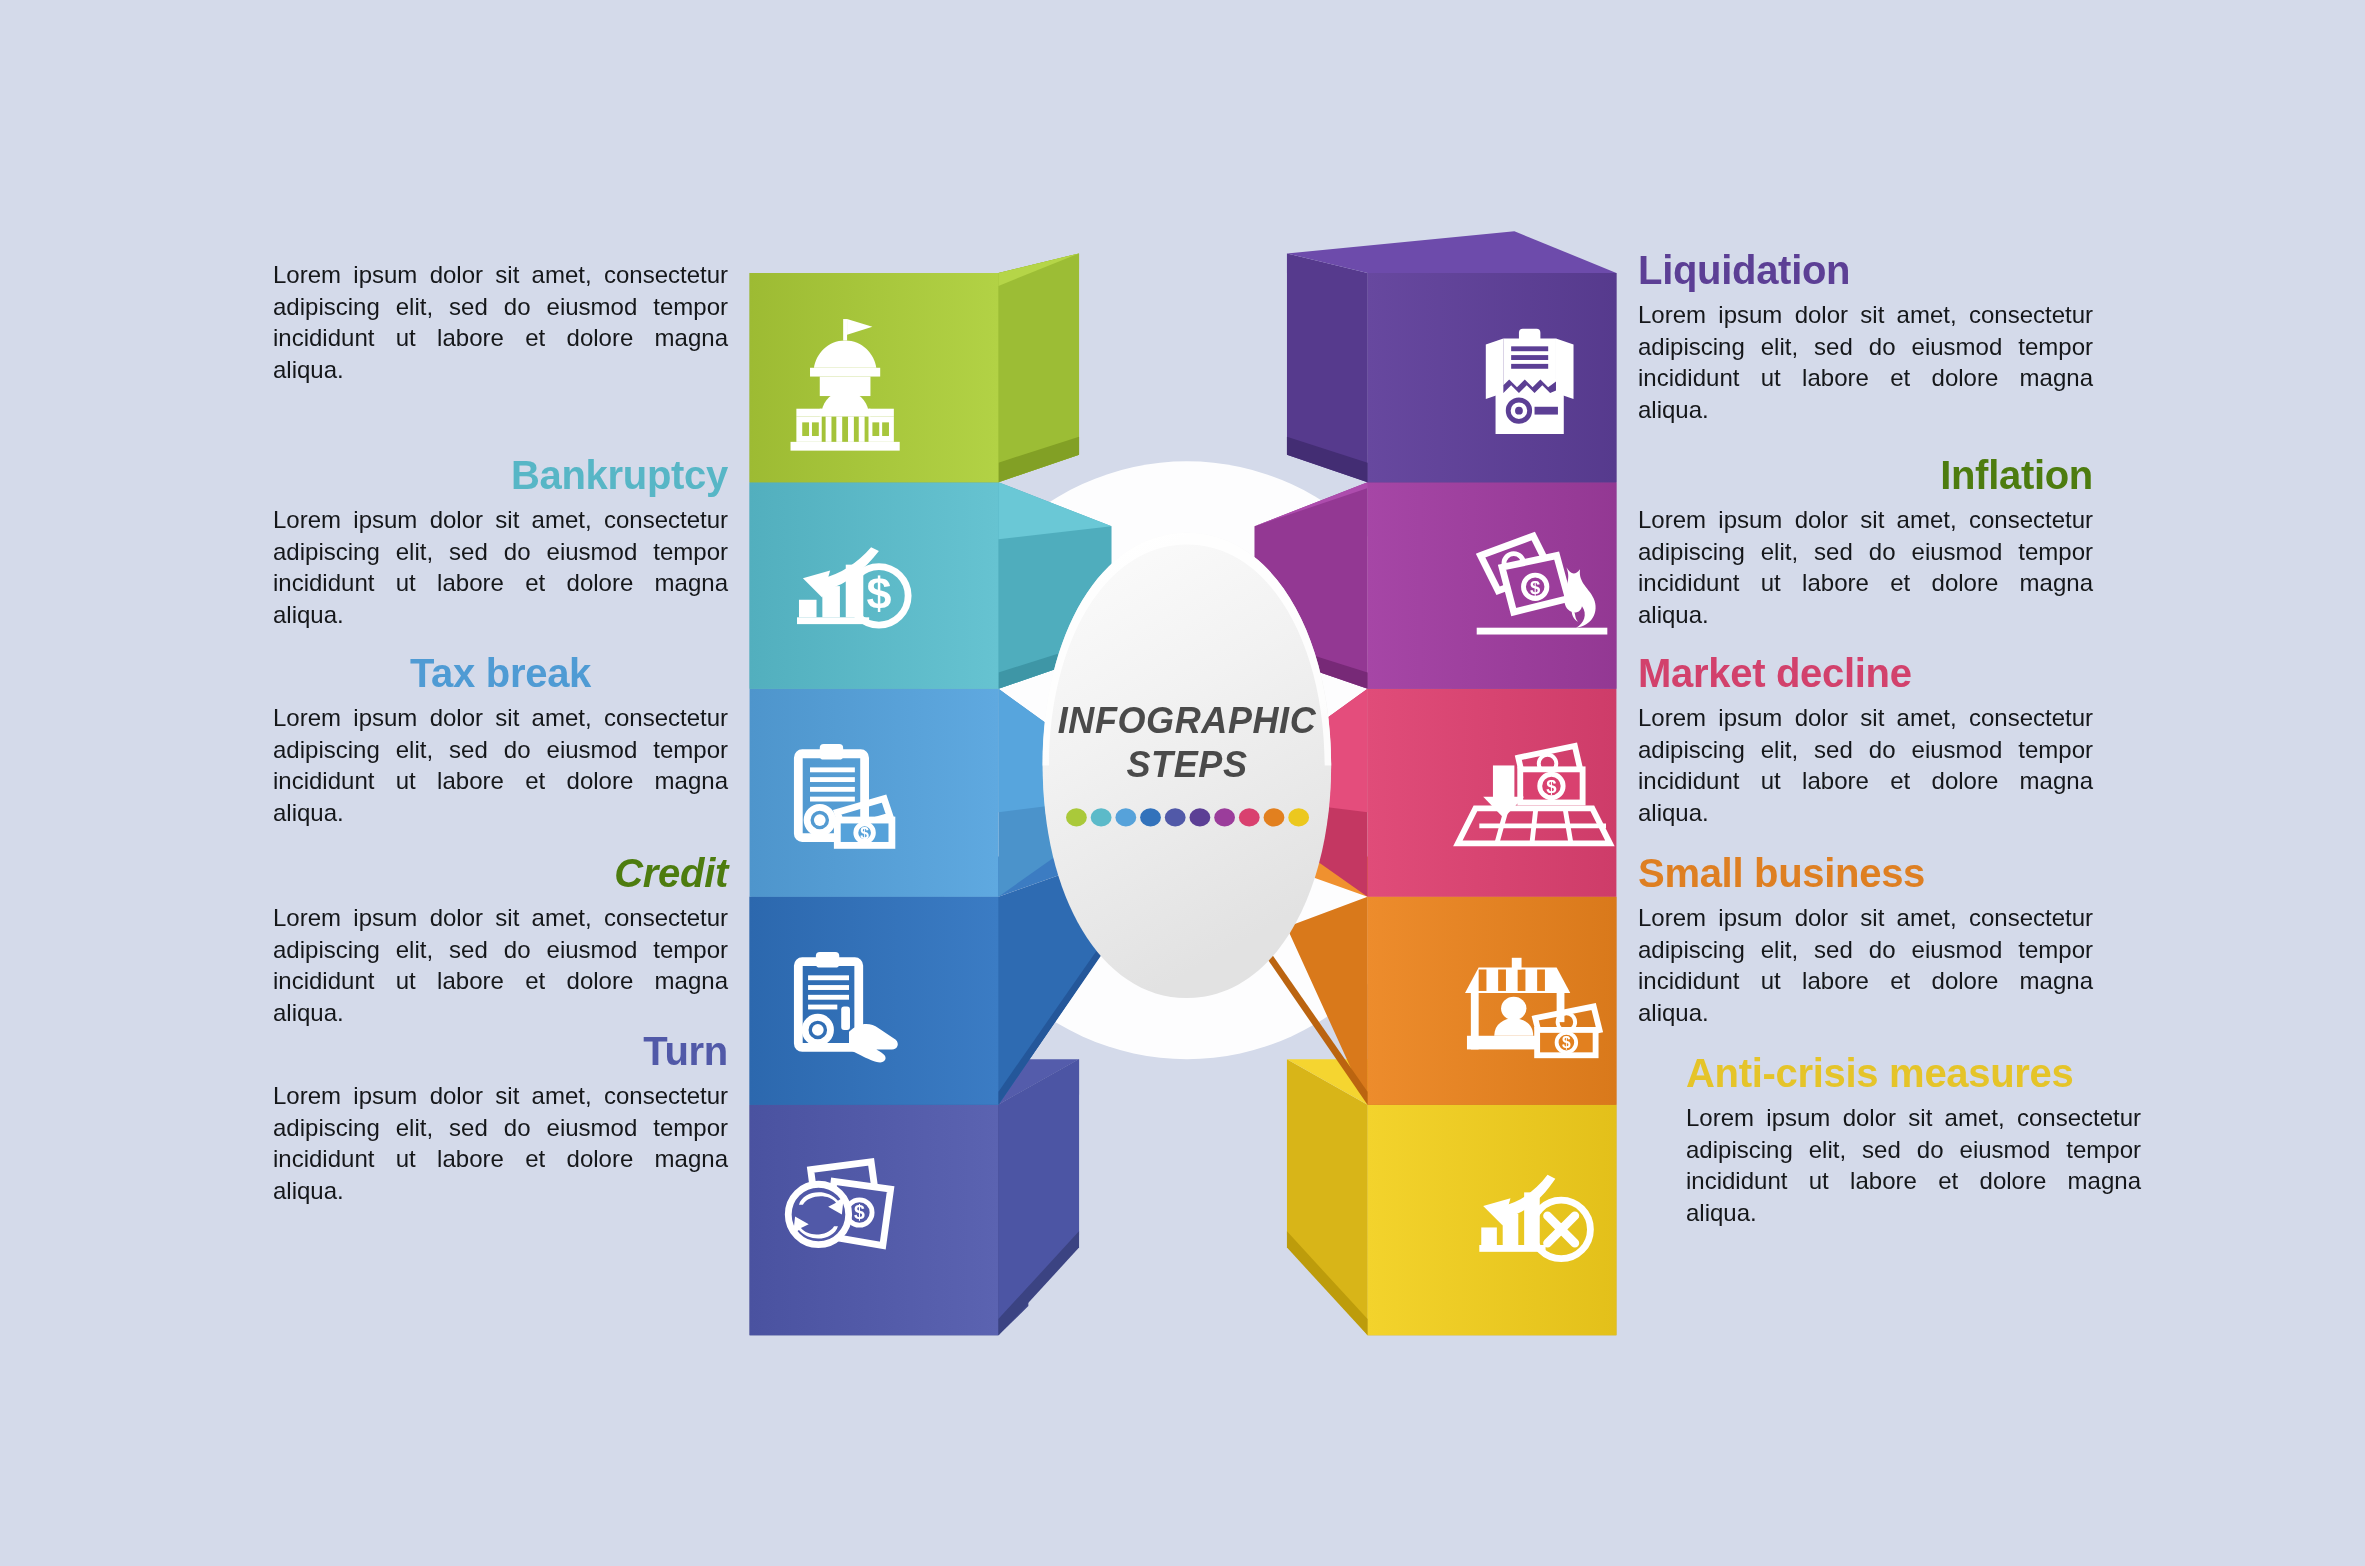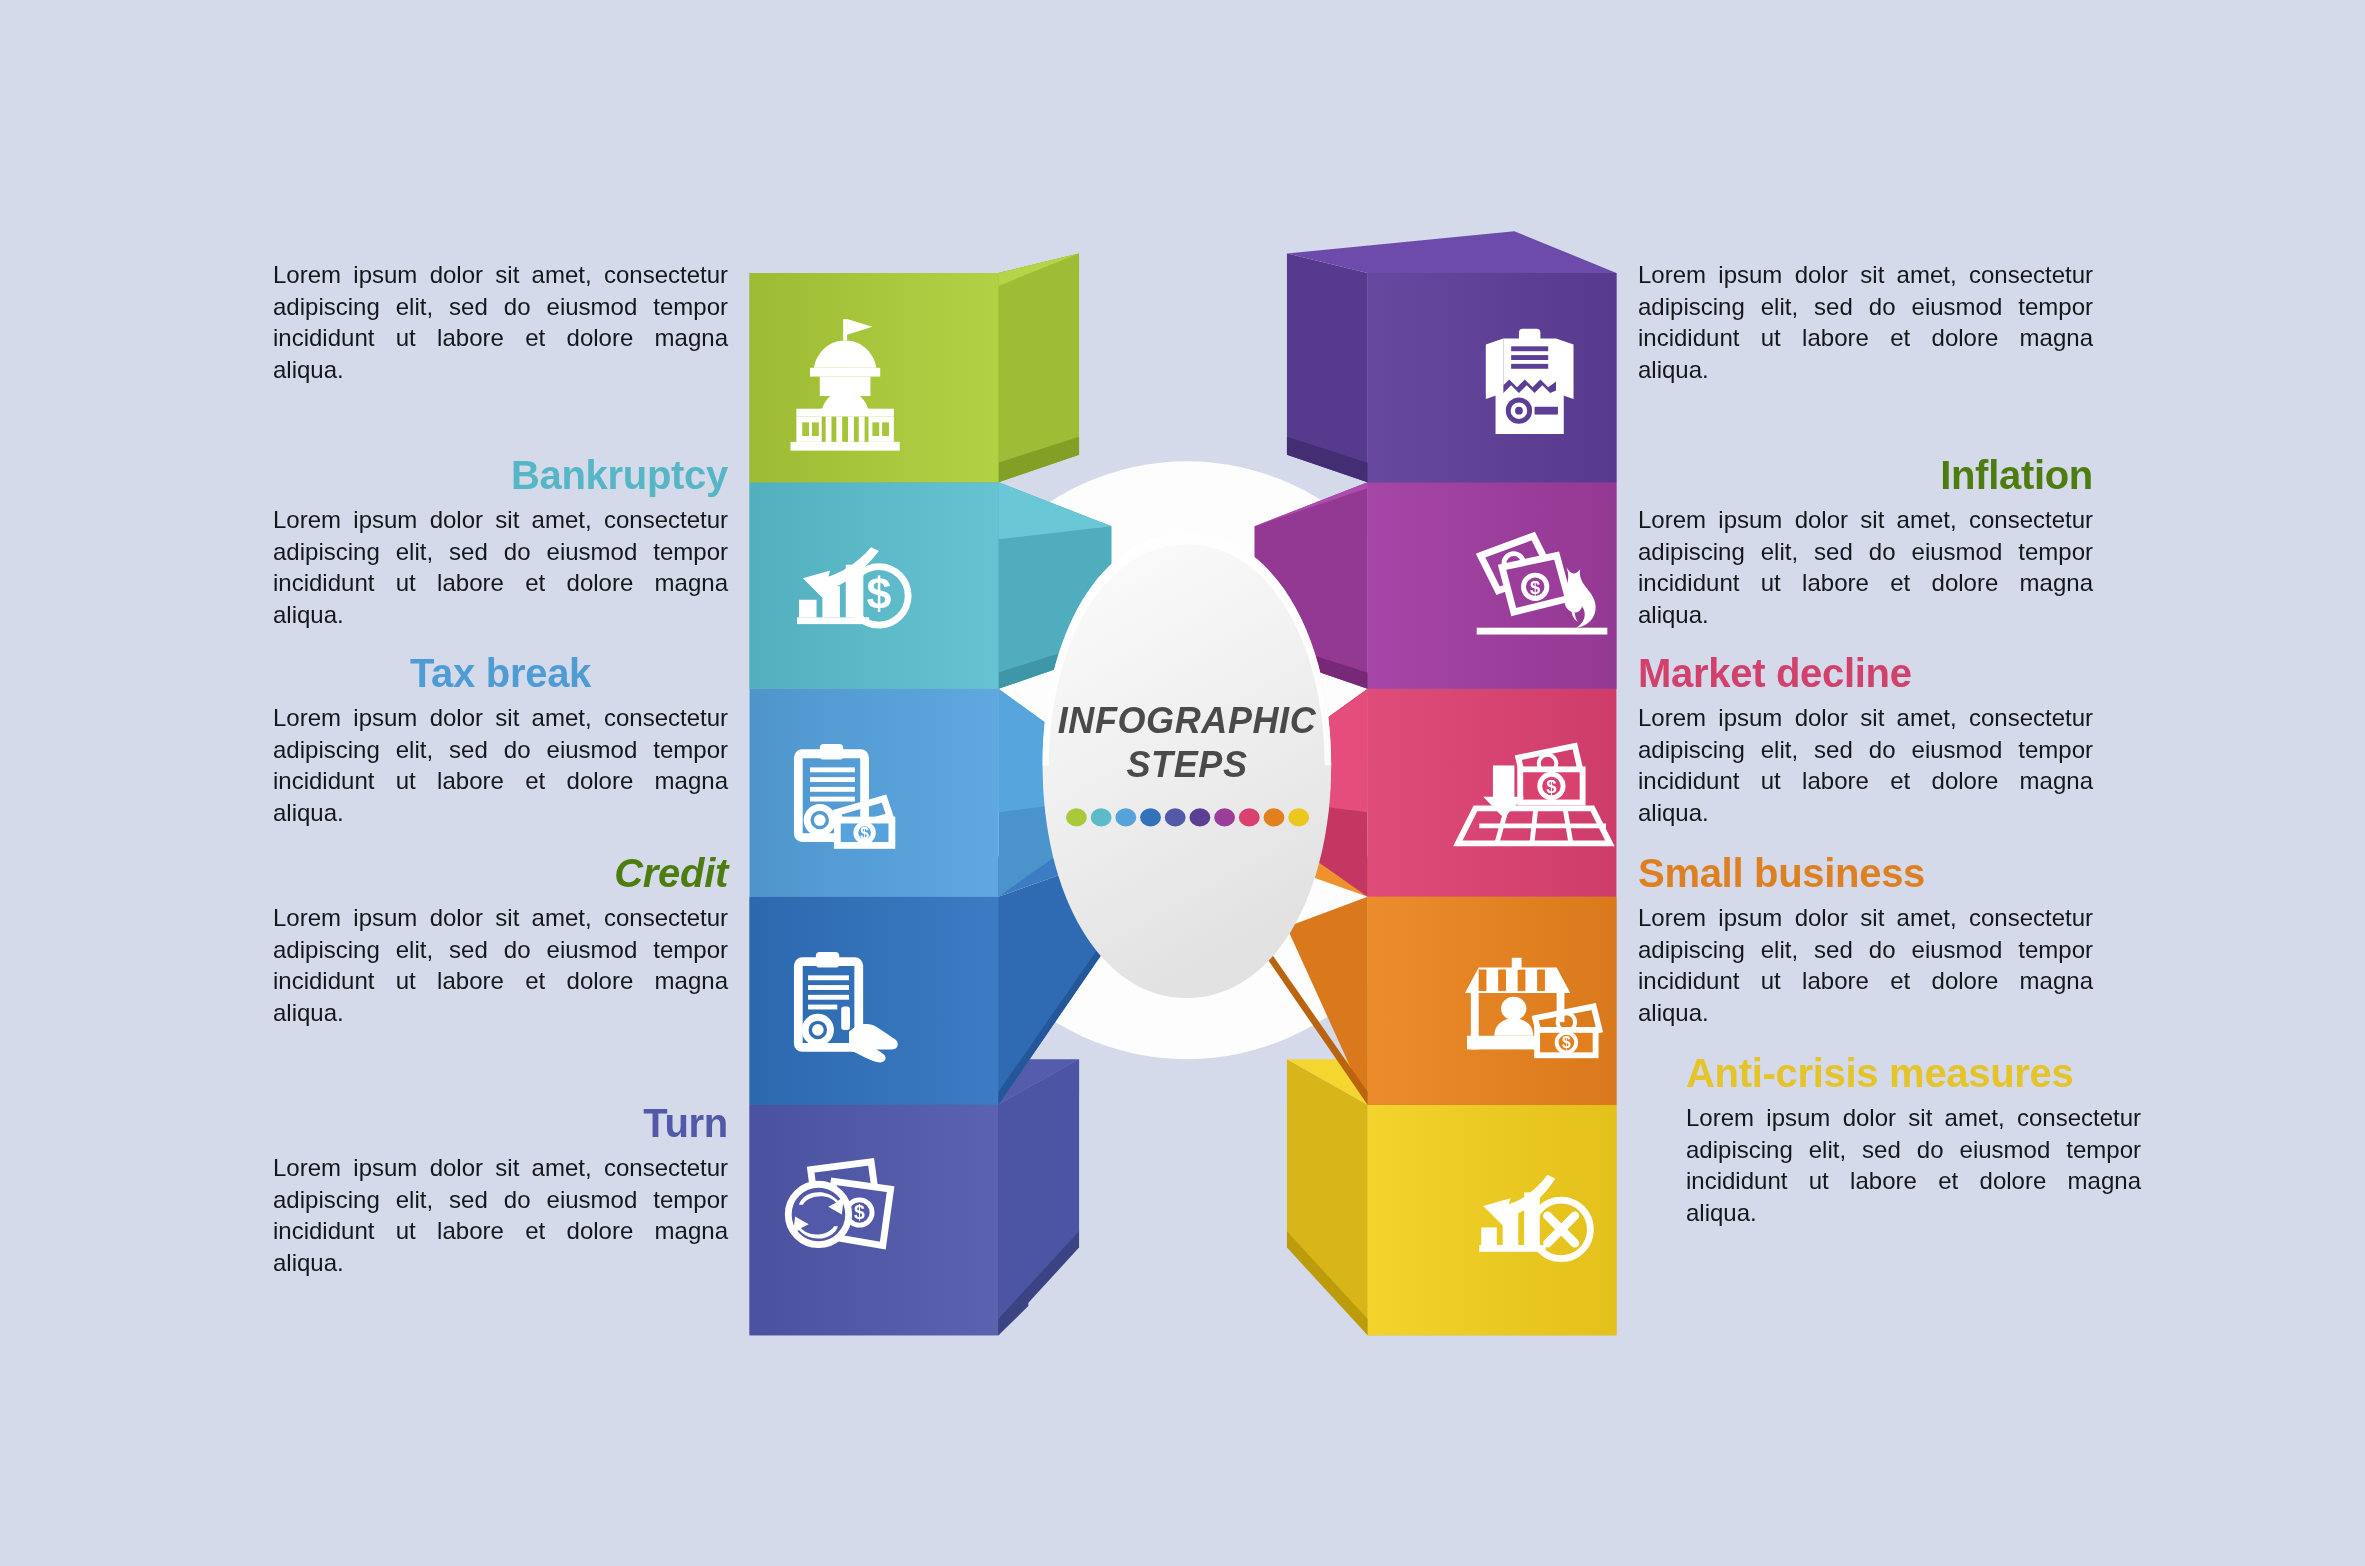--- a/index.html
+++ b/index.html
@@ -380,29 +380,30 @@
     <div class="blk" style="top:653px;">
       <div class="item-title" style="color: rgb(79, 155, 212); text-align: center;">Tax break</div>
       <div class="item-body" style="margin-top:9px;">Lorem ipsum dolor sit amet, consectetur adipiscing elit, sed do eiusmod tempor incididunt ut labore et dolore magna aliqua.</div>
     </div>
 
     <div class="blk" style="top:853px;">
       <div class="item-title" style="color: #4d7c0f; font-style: italic;">Credit</div>
       <div class="item-body" style="margin-top:9px;">Lorem ipsum dolor sit amet, consectetur adipiscing elit, sed do eiusmod tempor incididunt ut labore et dolore magna aliqua.</div>
     </div>
 
-    <div class="blk" style="top:1103px;">
+    <div class="blk" style="top:1031px;">
       <div class="item-title" style="color: rgb(81, 89, 168);">Turn</div>
       <div class="item-body" style="margin-top:9px;">Lorem ipsum dolor sit amet, consectetur adipiscing elit, sed do eiusmod tempor incididunt ut labore et dolore magna aliqua.</div>
     </div>
   </div>
 
   <div class="side-col right" style="left:1638px;width:455px;height:1566px;">
 
     <div class="blk" style="top:250px;">
+      <div class="item-title" style="color: rgb(92, 63, 149);">Liquidation</div>
       <div class="item-body" style="margin-top:9px;">Lorem ipsum dolor sit amet, consectetur adipiscing elit, sed do eiusmod tempor incididunt ut labore et dolore magna aliqua.</div>
     </div>
 
     <div class="blk" style="top:455px;">
       <div class="item-title" style="color: #4d7c0f; text-align: right;">Inflation</div>
       <div class="item-body" style="margin-top:9px;">Lorem ipsum dolor sit amet, consectetur adipiscing elit, sed do eiusmod tempor incididunt ut labore et dolore magna aliqua.</div>
     </div>
 
     <div class="blk" style="top:653px;">
       <div class="item-title" style="color: rgb(210, 65, 108);">Market decline</div>

